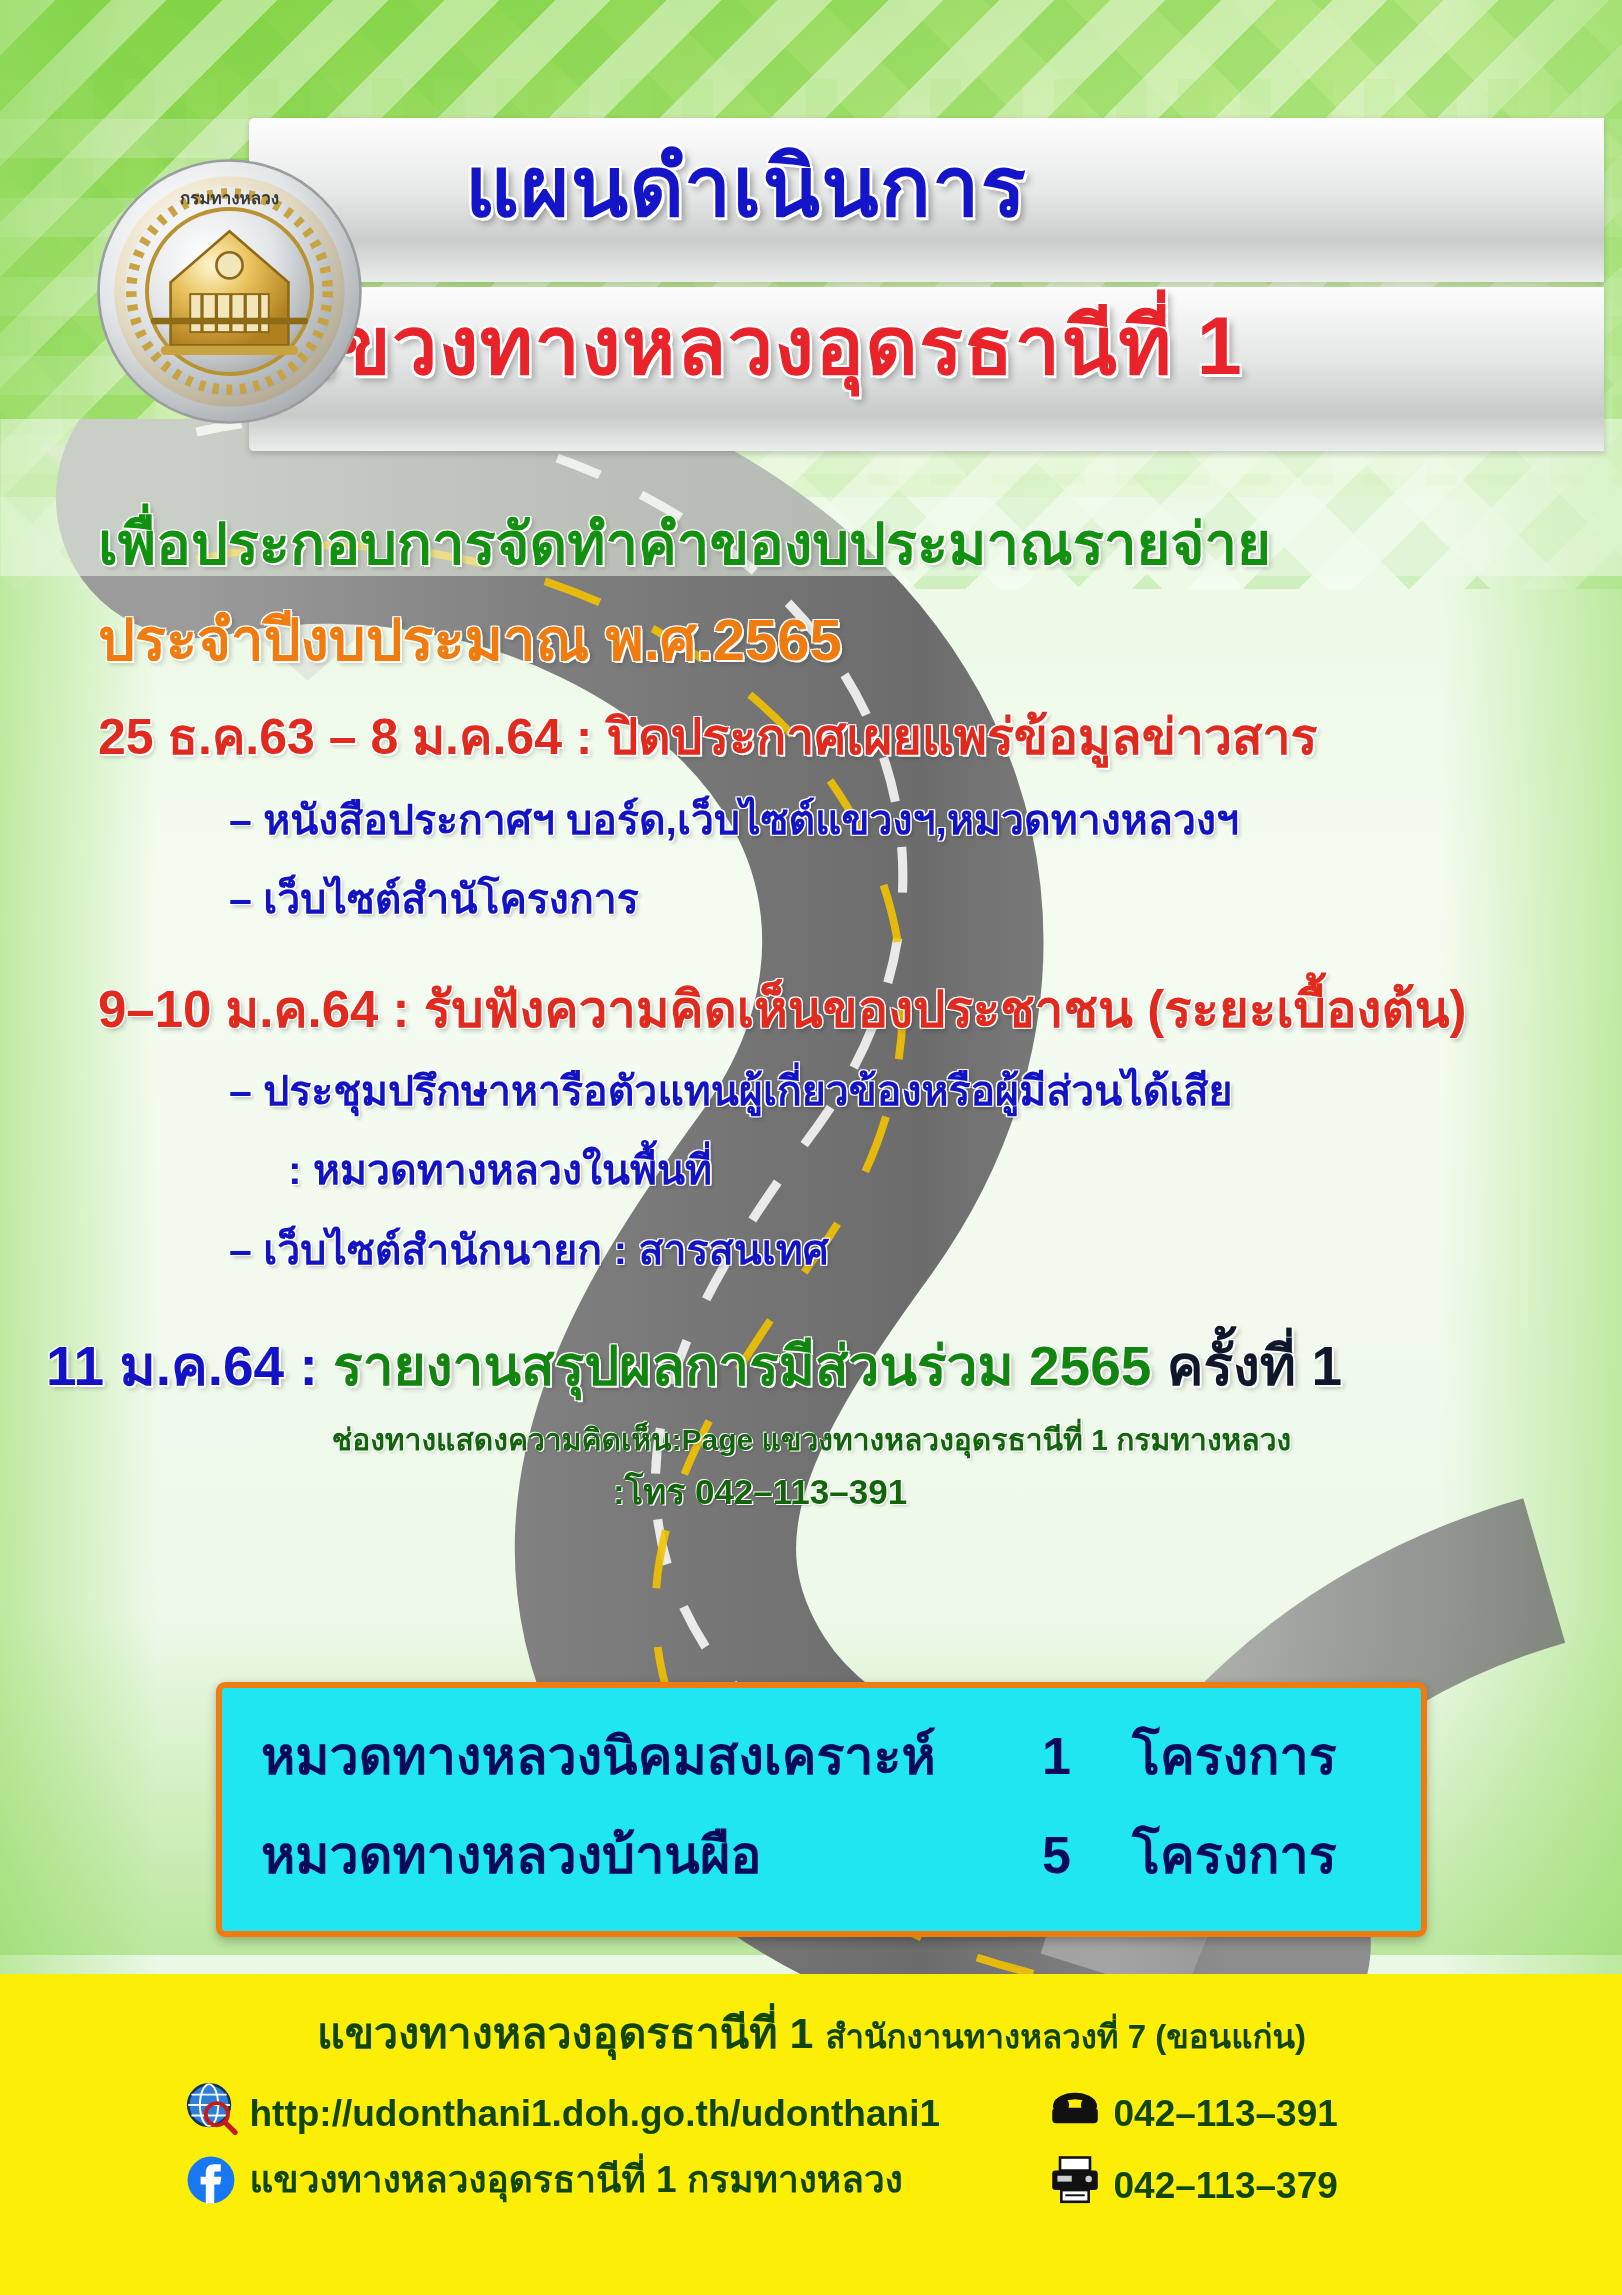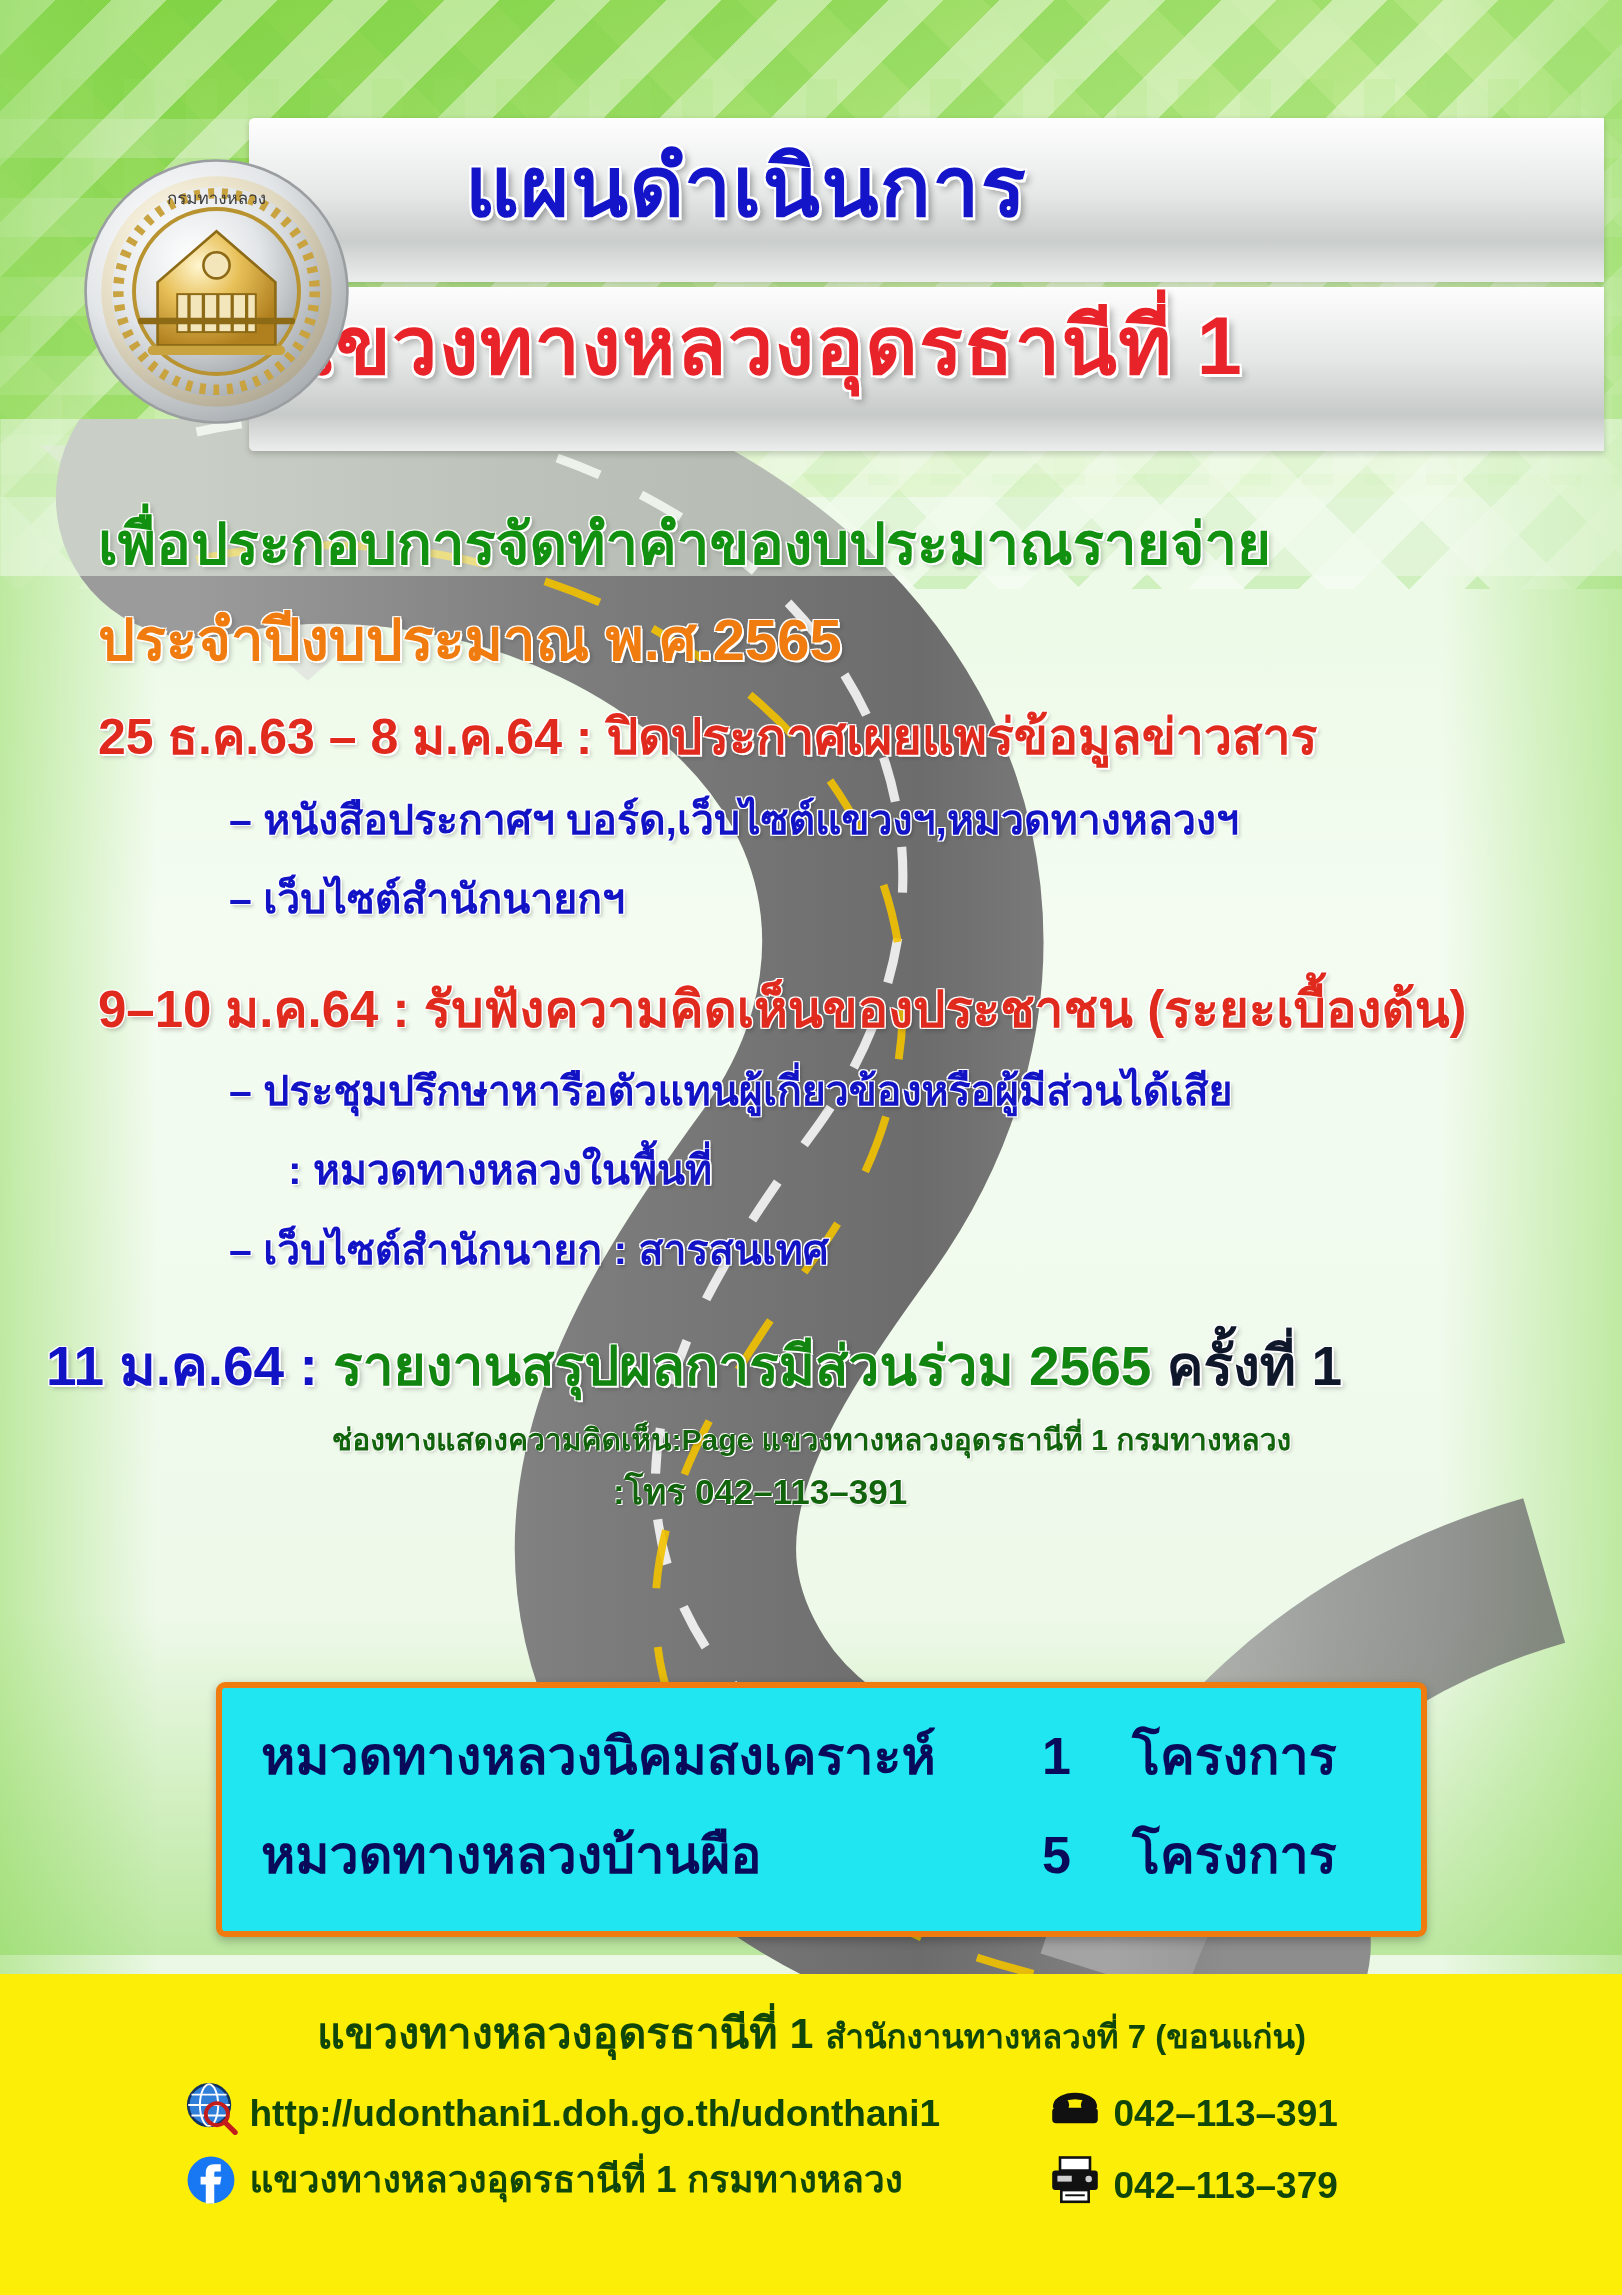--- a/index.html
+++ b/index.html
@@ -129,23 +129,24 @@
     letter-spacing: 1.3px;
     text-shadow:
       2.6px 2.6px 0 #ffffff, -2px -2px 0 #ffffff, 2px -2px 0 #ffffff, -2px 2px 0 #ffffff,
       4.6px 4.6px 7.9px rgba(0,0,0,.3);
     z-index: 5;
   }
 
   
   .emblem {
     position: absolute;
-    left: 79px; top: 154px;
+    left: 92px; top: 154px;
     width: 275px; height: 275px;
     z-index: 6;
+    font-weight: bold;
   }
 
   
   .content {
     position: absolute;
     left: 0; top: 497px;
     width: 1623px;
     z-index: 8;
   }
   .l-blue-big {
@@ -376,21 +377,21 @@
     </svg>
   </div>
 
   <div class="content">
 
     <div class="l-green">เพื่อประกอบการจัดทำคำของบประมาณรายจ่าย</div>
     <div class="l-orange">ประจำปีงบประมาณ พ.ศ.2565</div>
 
     <div class="l-red">25 ธ.ค.63 – 8 ม.ค.64 : ปิดประกาศเผยแพร่ข้อมูลข่าวสาร</div>
     <div class="l-sub">– หนังสือประกาศฯ บอร์ด,เว็บไซต์แขวงฯ,หมวดทางหลวงฯ</div>
-    <div class="l-sub">– เว็บไซต์สำนักนายกฯ</div>
+    <div class="l-sub">– เว็บไซต์สำนัโครงการ</div>
 
     <div class="gap-a"></div>
 
     <div class="l-red2">9–10 ม.ค.64 : รับฟังความคิดเห็นของประชาชน (ระยะเบื้องต้น)</div>
     <div class="l-sub">– ประชุมปรึกษาหารือตัวแทนผู้เกี่ยวข้องหรือผู้มีส่วนได้เสีย</div>
     <div class="l-sub indent2">: หมวดทางหลวงในพื้นที่</div>
     <div class="l-sub">– เว็บไซต์สำนักนายก : สารสนเทศ</div>
 
     <div class="gap-b"></div>
 

